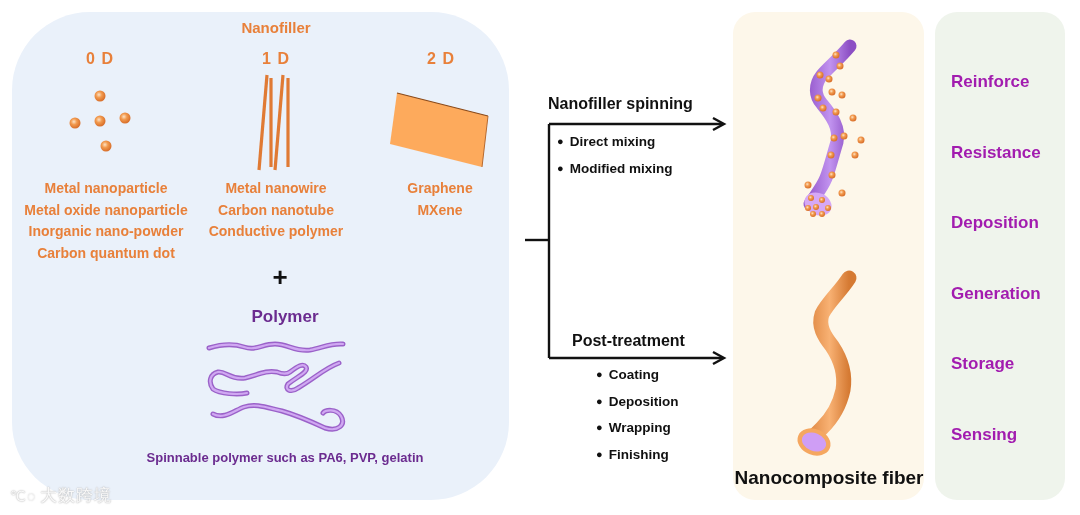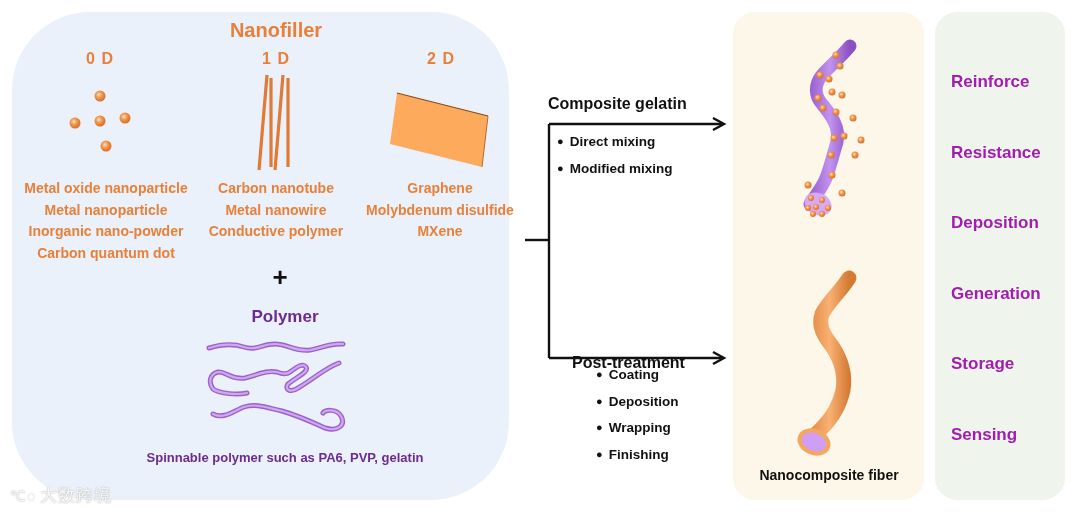--- a/index.html
+++ b/index.html
@@ -10,31 +10,31 @@
                 border-radius: 78px; }
   .panel-fiber { left: 733px; top: 12px; width: 191px; height: 488px; background: #fdf7ea;
                  border-radius: 22px; }
   .panel-func { left: 935px; top: 12px; width: 130px; height: 488px; background: #eff4ec;
                 border-radius: 22px; }
   .orange { color: #e8803a; }
   .purple { color: #6b2b8f; }
   .black { color: #111111; }
   .navy { color: #a21caf; }
   .center { text-align: center; transform: translateX(-50%); white-space: nowrap; }
-  .t-nano { font-size: 20px; }
+  .t-nano { font-size: 15px; }
   .t-dim { font-size: 16px; letter-spacing: 1px; }
   .list { font-size: 14px; line-height: 21.5px; }
   .plus { font-size: 26px; font-weight: bold; }
   .t-polymer { font-size: 17px; }
   .t-route { font-size: 16px; }
   .bullets { font-size: 13.5px; line-height: 26.7px; }
   .bullets .b { display: block; white-space: nowrap; }
   .bullets .b::before { content: "●"; font-size: 11px; margin-right: 6px; position: relative; top: -1px; }
   .func { font-size: 17px; left: 951px; }
-  .t-fiber { font-size: 14px; }
+  .t-fiber { font-size: 19px; }
   .watermark { left: 10px; top: 484px; font-size: 17px; color: rgba(255,255,255,0.9);
                text-shadow: 0 0 1px #bbb, 0 0 2px #bbb; letter-spacing: 1px; font-weight: normal; }
   svg { position: absolute; overflow: visible; }
 </style>
 </head>
 <body>
 
 <div class="abs panel-left"></div>
 <div class="abs panel-fiber"></div>
 <div class="abs panel-func"></div>
@@ -86,33 +86,32 @@
   </g>
 </svg>
 
 <svg style="left:0; top:0;" width="1080" height="515">
   <polygon points="397,93 488,116 482,167 390,144" fill="#fdaa5c"></polygon>
   <line x1="397" y1="93" x2="488" y2="116" stroke="#8a4a1a" stroke-width="1.2"></line>
   <line x1="488" y1="116" x2="482" y2="167" stroke="#b86a2e" stroke-width="1"></line>
 </svg>
 
 <div class="abs center orange list" style="left:106px; top:178px;">
+  <div>Metal nanoparticle</div>
   <div>Metal oxide nanoparticle</div>
-  <div>Metal nanoparticle</div>
   <div>Inorganic nano-powder</div>
   <div>Carbon quantum dot</div>
 </div>
 <div class="abs center orange list" style="left:276px; top:178px;">
+  <div>Metal nanowire</div>
   <div>Carbon nanotube</div>
-  <div>Metal nanowire</div>
   <div>Conductive polymer</div>
 </div>
 <div class="abs center orange list" style="left:440px; top:178px;">
   <div>Graphene</div>
-  <div>Molybdenum disulfide</div>
   <div>MXene</div>
 </div>
 
 <div class="abs center black plus" style="left:280px; top:262px;">+</div>
 
 <div class="abs center purple t-polymer" style="left:285px; top:307px;">Polymer</div>
 
 <svg style="left:0; top:0;" width="1080" height="515">
   <g fill="none" stroke-linecap="round" stroke-linejoin="round">
     <g stroke="#9b62c9" stroke-width="5">
@@ -136,27 +135,27 @@
     <line x1="549" y1="124" x2="549" y2="358"></line>
     <line x1="549" y1="124" x2="722" y2="124"></line>
     <line x1="549" y1="358" x2="722" y2="358"></line>
   </g>
   <g fill="none" stroke="#111" stroke-width="2.4" stroke-linejoin="miter">
     <polyline points="713,118 724,124 713,130"></polyline>
     <polyline points="713,352 724,358 713,364"></polyline>
   </g>
 </svg>
 
-<div class="abs black t-route" style="left:548px; top:95px; white-space:nowrap;">Composite gelatin</div>
+<div class="abs black t-route" style="left:548px; top:95px; white-space:nowrap;">Nanofiller spinning</div>
 <div class="abs black bullets" style="left:557px; top:129px;">
   <span class="b">Direct mixing</span>
   <span class="b">Modified mixing</span>
 </div>
 
-<div class="abs black t-route" style="left:572px; top:354px; white-space:nowrap;text-align:center;">Post-treatment</div>
+<div class="abs black t-route" style="left:572px; top:332px; white-space:nowrap;text-align:center;">Post-treatment</div>
 <div class="abs black bullets" style="left:596px; top:362px;">
   <span class="b">Coating</span>
   <span class="b">Deposition</span>
   <span class="b">Wrapping</span>
   <span class="b">Finishing</span>
 </div>
 
 <svg style="left:0; top:0;" width="1080" height="515">
   <path d="M850,46 C840,58 830,66 822,75 C814,85 815,96 822,104 C832,116 840,128 837,142 C833,155 830,168 826,178 C822,188 815,196 810,204" fill="none" stroke="url(#fiberPurple)" stroke-width="13" stroke-linecap="round"></path>
   <ellipse cx="818" cy="204" rx="14" ry="11" transform="rotate(25 818 204)" fill="#d6a8f5"></ellipse>

